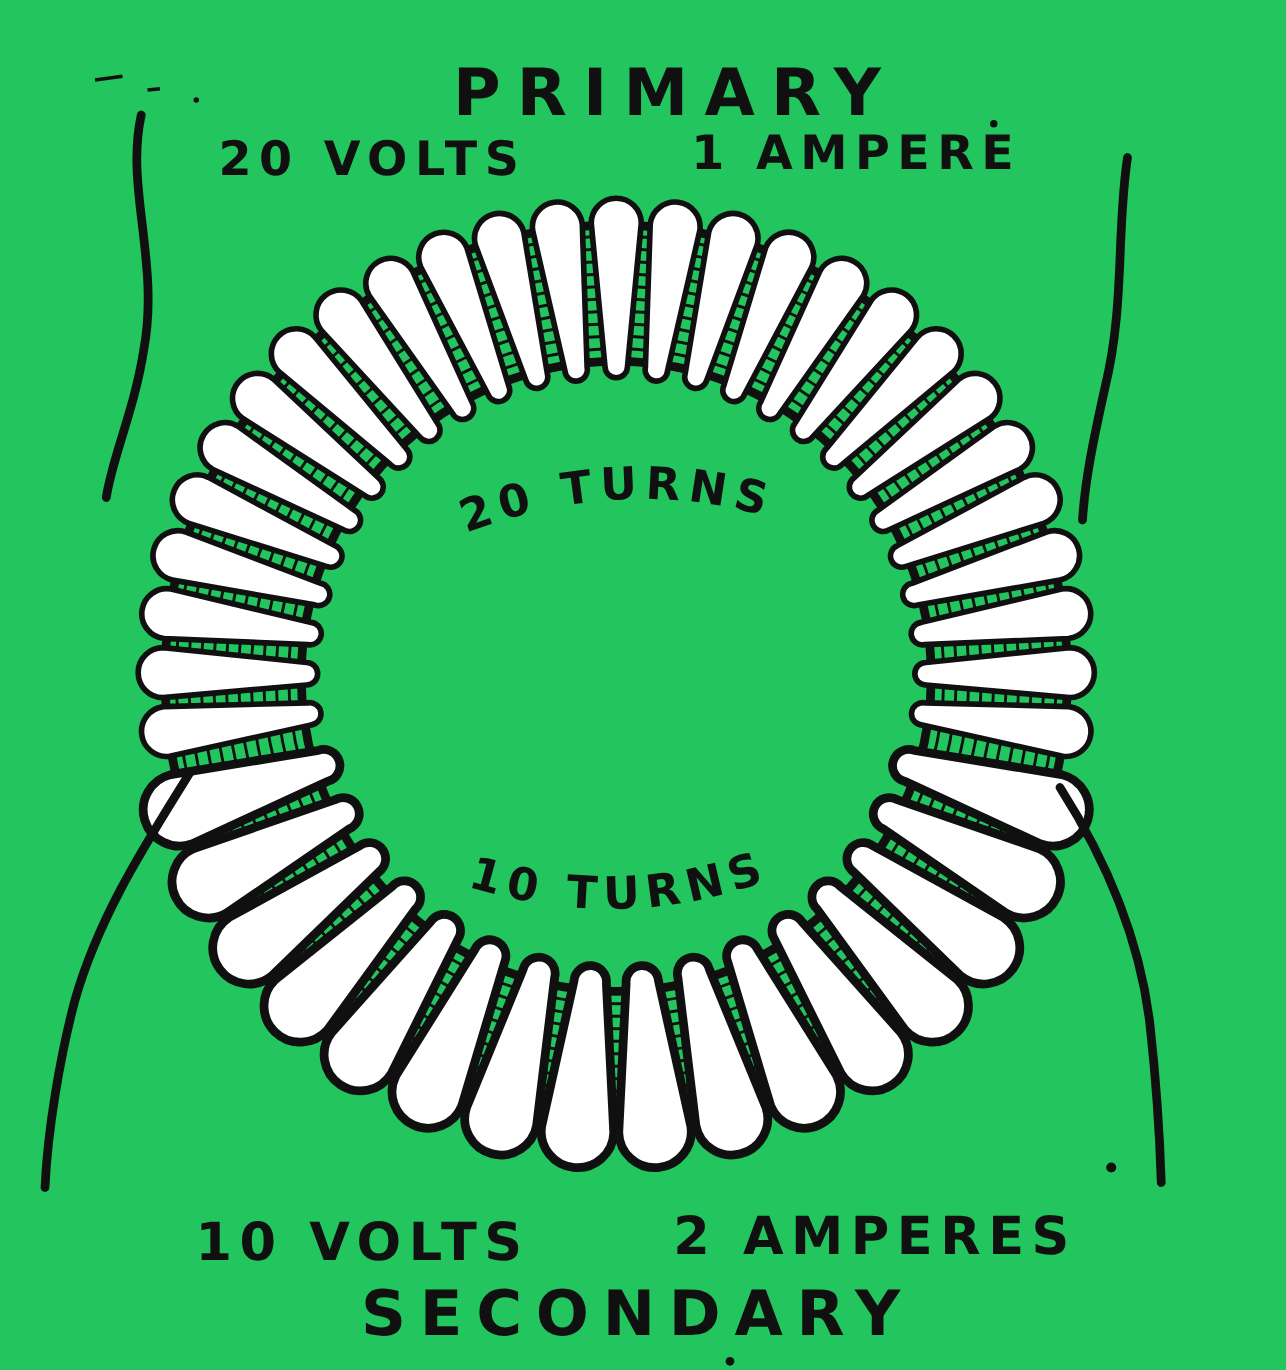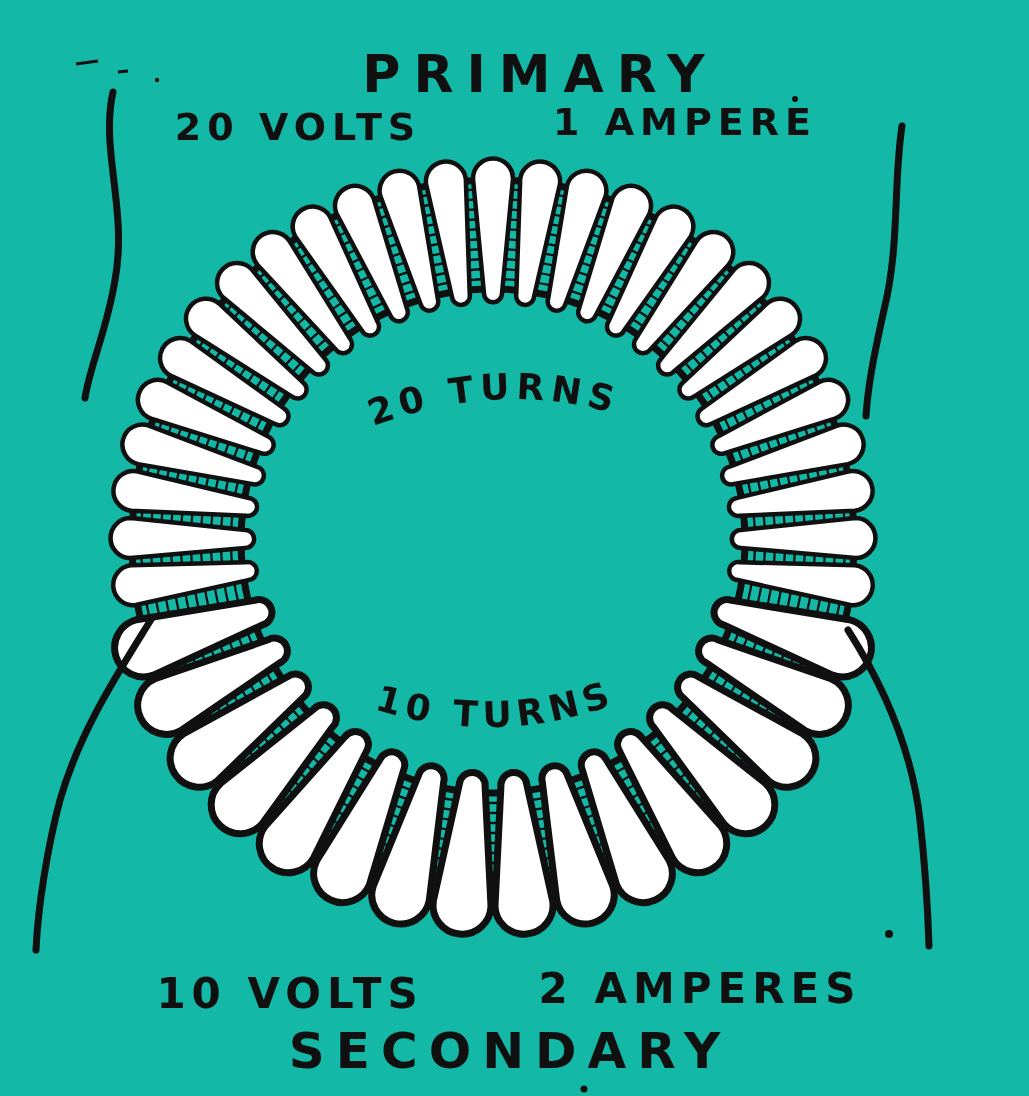--- a/index.html
+++ b/index.html
@@ -1,19 +1,19 @@
 <!DOCTYPE html>
 <html><head>
 <meta charset="utf-8">
 <style>
   html,body{margin:0;padding:0;background:#ffffff;}
   #figure{
     position:relative;
     width:1029px;height:1096px;
-    background:#14b8a6;
+    background:#22c55e;
     overflow:hidden;
   }
   svg text{
     font-family:"DejaVu Sans", sans-serif;
     font-weight:700;
     fill:#101010;
     text-anchor:middle;
   }
   .t-title  {font-size:52px; letter-spacing:13px;}
   .t-sub    {font-size:38px; letter-spacing:6px;}

